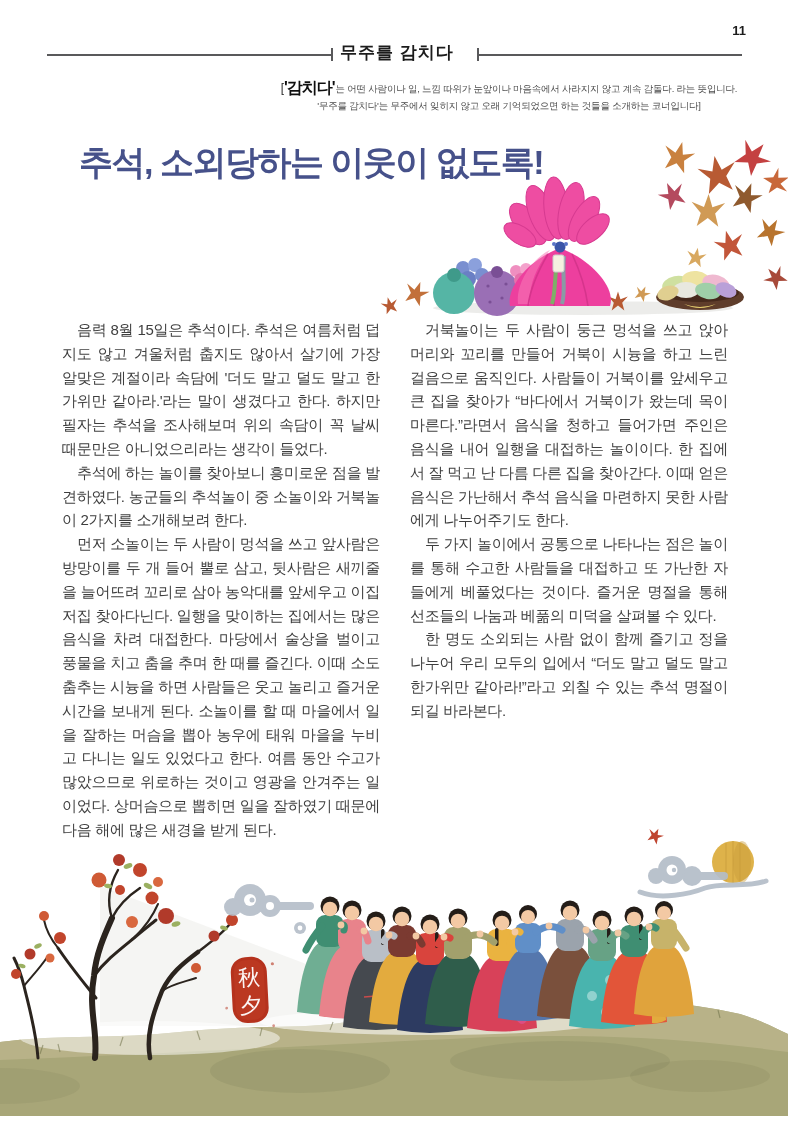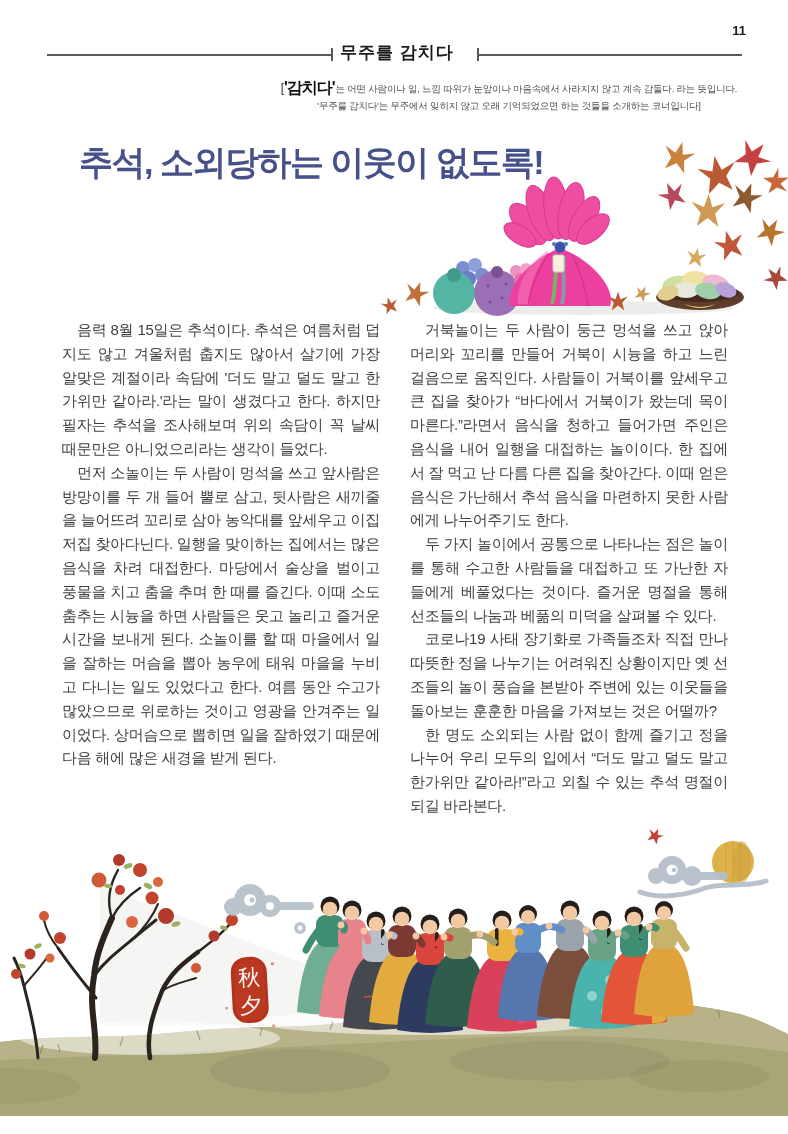--- a/index.html
+++ b/index.html
@@ -155,26 +155,26 @@
       <ellipse cx="330" cy="155" rx="13" ry="8" fill="#9fcfa8" transform="rotate(10 330 155)"></ellipse>
       <ellipse cx="348" cy="154" rx="11" ry="7" fill="#b9a0d8" transform="rotate(22 348 154)"></ellipse>
       <ellipse cx="290" cy="157" rx="11" ry="7" fill="#e0cf90" transform="rotate(-18 290 157)"></ellipse>
       <path d="M306,168 q16,8 32,0 q-16,6 -32,0 Z" fill="#e8d070"></path>
     </g>
   </svg>
 
   <div class="columns">
     <div class="col">
       <p>음력 8월 15일은 추석이다. 추석은 여름처럼 덥지도 않고 겨울처럼 춥지도 않아서 살기에 가장 알맞은 계절이라 속담에 '더도 말고 덜도 말고 한가위만 같아라.'라는 말이 생겼다고 한다. 하지만 필자는 추석을 조사해보며 위의 속담이 꼭 날씨 때문만은 아니었으리라는 생각이 들었다.</p>
+      <p>추석에 하는 놀이를 찾아보니 흥미로운 점을 발견하였다. 농군들의 추석놀이 중 소놀이와 거북놀이 2가지를 소개해보려 한다.</p>
       <p>먼저 소놀이는 두 사람이 멍석을 쓰고 앞사람은 방망이를 두 개 들어 뿔로 삼고, 뒷사람은 새끼줄을 늘어뜨려 꼬리로 삼아 농악대를 앞세우고 이집 저집 찾아다닌다. 일행을 맞이하는 집에서는 많은 음식을 차려 대접한다. 마당에서 술상을 벌이고 풍물을 치고 춤을 추며 한 때를 즐긴다. 이때 소도 춤추는 시늉을 하면 사람들은 웃고 놀리고 즐거운 시간을 보내게 된다. 소놀이를 할 때 마을에서 일을 잘하는 머슴을 뽑아 농우에 태워 마을을 누비고 다니는 일도 있었다고 한다. 여름 동안 수고가 많았으므로 위로하는 것이고 영광을 안겨주는 일이었다. 상머슴으로 뽑히면 일을 잘하였기 때문에 다음 해에 많은 새경을 받게 된다.</p>
     </div>
     <div class="col">
       <p>거북놀이는 두 사람이 둥근 멍석을 쓰고 앉아 머리와 꼬리를 만들어 거북이 시늉을 하고 느린 걸음으로 움직인다. 사람들이 거북이를 앞세우고 큰 집을 찾아가 “바다에서 거북이가 왔는데 목이 마른다.”라면서 음식을 청하고 들어가면 주인은 음식을 내어 일행을 대접하는 놀이이다. 한 집에서 잘 먹고 난 다름 다른 집을 찾아간다. 이때 얻은 음식은 가난해서 추석 음식을 마련하지 못한 사람에게 나누어주기도 한다.</p>
       <p>두 가지 놀이에서 공통으로 나타나는 점은 놀이를 통해 수고한 사람들을 대접하고 또 가난한 자들에게 베풀었다는 것이다. 즐거운 명절을 통해 선조들의 나눔과 베풂의 미덕을 살펴볼 수 있다.</p>
-      <p>코로나19 사태 장기화로 가족들조차 직접 만나 따뜻한 정을 나누기는 어려워진 상황이지만 옛 선조들의 놀이 풍습을 본받아 주변에 있는 이웃들을 돌아보는 훈훈한 마음을 가져보는 것은 어떨까?</p>
       <p>한 명도 소외되는 사람 없이 함께 즐기고 정을 나누어 우리 모두의 입에서 “더도 말고 덜도 말고 한가위만 같아라!”라고 외칠 수 있는 추석 명절이 되길 바라본다.</p>
     </div>
   </div>
 
   <svg class="illo-bottom" viewBox="0 0 788 290">
 
     <polygon points="100,60 470,200 100,200" fill="#9aa08e" opacity="0.10"></polygon>
 
     <g>
       <path d="M0,216 C60,208 120,213 180,206 C260,198 300,203 340,197 C380,191 420,197 470,189

